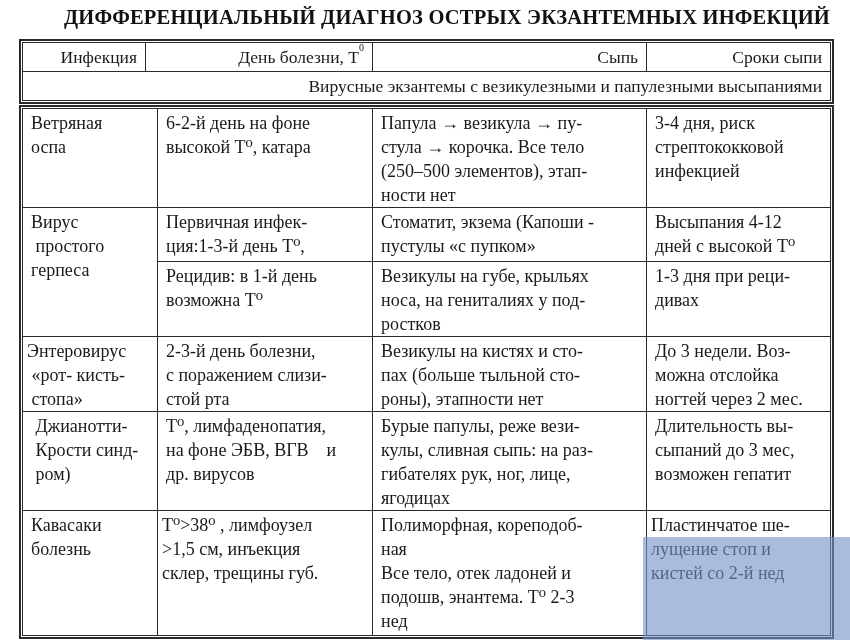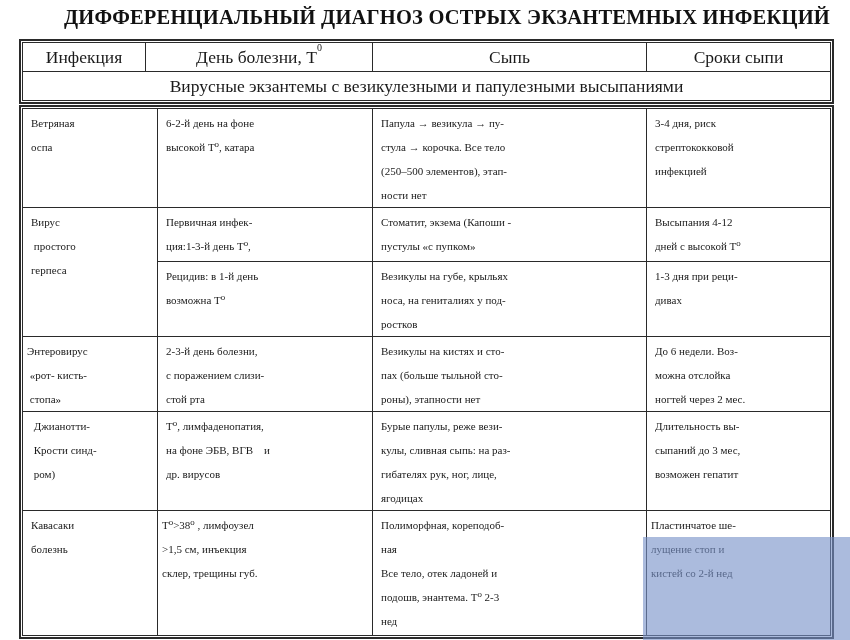--- a/index.html
+++ b/index.html
@@ -28,33 +28,33 @@
       text-align: right;
     }
     table {
       border-collapse: collapse;
       position: absolute;
       table-layout: fixed;
     }
     td {
       border: 1.5px solid #2a2a2a;
       vertical-align: top;
-      font-size: 11px;
+      font-size: 18px;
       line-height: 24px;
       padding: 0 8px;
     }
     .head-table {
       left: 22px;
       top: 42px;
       width: 808px;
       outline: 2px solid #2a2a2a;
       outline-offset: 1px;
     }
     .head-table td {
-      text-align: center;
+      text-align: right;
       height: 28px;
       line-height: 28px;
       font-size: 17.5px;
     }
     .body-table {
       left: 22px;
       top: 108px;
       width: 808px;
       outline: 2px solid #2a2a2a;
       outline-offset: 1px;
@@ -202,21 +202,21 @@
       <span>2-3-й день болезни,</span>
       <span>с поражением слизи-</span>
       <span>стой рта</span>
     </td>
     <td class="cell-lines">
       <span>Везикулы на кистях и сто-</span>
       <span>пах (больше тыльной сто-</span>
       <span>роны), этапности нет</span>
     </td>
     <td class="cell-lines">
-      <span>До 6 недели. Воз-</span>
+      <span>До 3 недели. Воз-</span>
       <span>можна отслойка</span>
       <span>ногтей через 2 мес.</span>
     </td>
   </tr>
 
   <tr style="height:98px">
     <td class="cell-lines">
       <span style="white-space:pre"> Джианотти-</span>
       <span style="white-space:pre"> Крости синд-</span>
       <span style="white-space:pre"> ром)</span>

